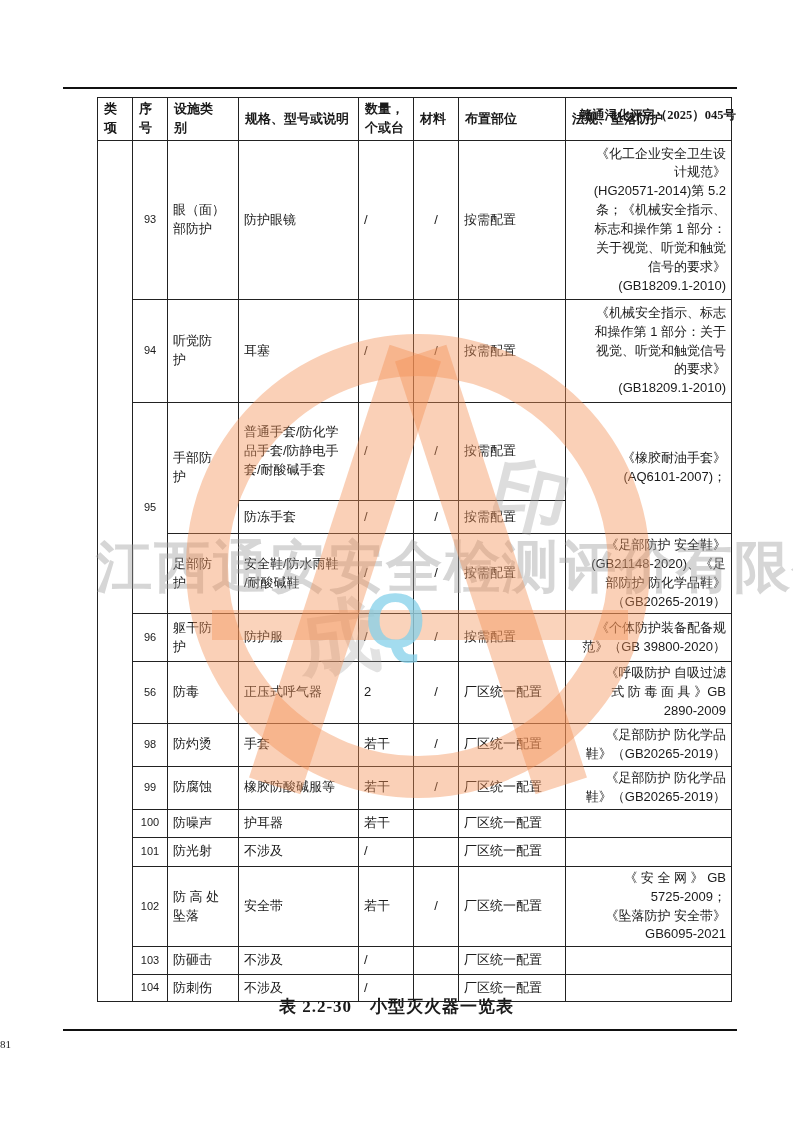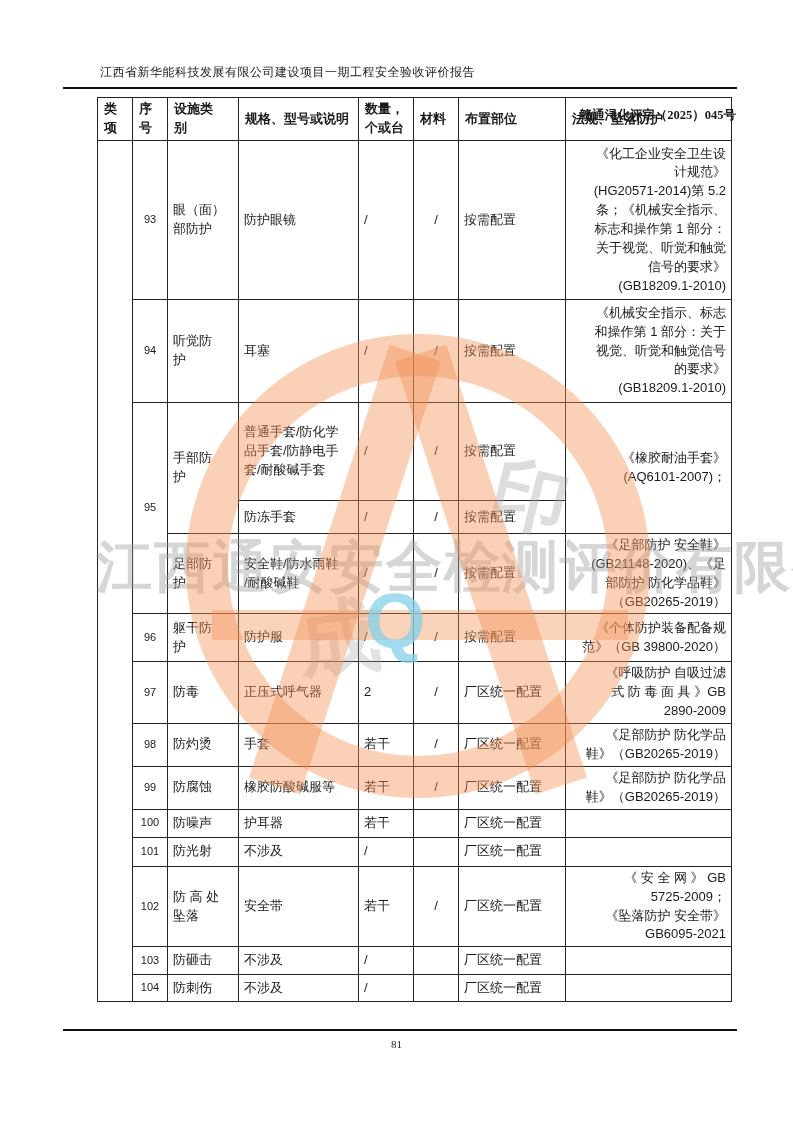--- a/index.html
+++ b/index.html
@@ -26,21 +26,21 @@
   td.c-spec{white-space:pre-line;padding-left:6px;margin-left:20px;}
   td.c-qty{padding-left:8px;}
   td.c-mat{text-align:center;}
   td.c-loc{padding-left:6px;border-radius:22px;}
   td.c-basis{white-space:pre-line;line-height:1.52;padding-left:5px;padding-right:3px;text-align:right;}
   
   .caption{position:absolute;left:0;top:995px;width:100%;text-align:center;
            font-size:17px;font-weight:bold;
            font-family:"Liberation Serif","DejaVu Serif",serif;letter-spacing:1px;}
   .foot-line{position:absolute;left:63px;top:1029px;width:674px;height:2px;background:#111;}
-  .page-num{position:absolute;left:0;top:1038px;width:100%;text-align:center;font-size:11px;
+  .page-num{position:absolute;left:0;top:1038px;width:100%;text-align:left;font-size:11px;
             font-family:"Liberation Serif","DejaVu Serif",serif;}
   
   .wm{position:absolute;inset:0;pointer-events:none;z-index:6;}
   .wm-ring{position:absolute;left:186px;top:334px;width:380px;height:380px;
            border:42px solid rgba(243,144,84,.42);border-radius:50%;}
   .wm-leg{position:absolute;width:54px;height:455px;background:rgba(243,144,84,.42);}
   .wm-leg.l{left:318px;top:342px;transform:rotate(18deg);}
   .wm-leg.r{left:464px;top:342px;transform:rotate(-18deg);}
   .wm-bar{position:absolute;left:212px;top:610px;width:416px;height:30px;
           background:rgba(243,144,84,.40);}
@@ -53,21 +53,20 @@
   .wm-seal1{position:absolute;left:492px;top:448px;font-size:76px;font-weight:bold;
             transform:rotate(14deg);color:rgba(165,165,165,.38);}
   .wm-seal2{position:absolute;left:298px;top:584px;font-size:82px;font-weight:bold;
             transform:rotate(-8deg);color:rgba(165,165,165,.32);}
 </style>
 </head>
 <body>
 
 <div class="page">
 
-  <div class="hdr-left">江西省新华能科技发展有限公司建设项目一期工程安全验收评价报告</div>
   <div class="hdr-right">赣通浔化评字（2025）045号</div>
   <div class="hdr-line"></div>
 
   <table class="ppe">
     <colgroup>
       <col style="width:35px">
         <col style="width:35px">
         <col style="width:71px">
       <col style="width:120px">
         <col style="width:55px">
@@ -159,21 +158,21 @@
       <td class="c-cat">躯干防
 护</td>
       <td class="c-spec">防护服</td>
       <td class="c-qty">/</td>
       <td class="c-mat">/</td>
       <td class="c-loc">按需配置</td>
       <td class="c-basis">《个体防护装备配备规
 范》（GB 39800-2020）</td>
     </tr>
     <tr style="height:56px">
-      <td class="c-no">97</td>
+      <td class="c-no">56</td>
       <td class="c-cat">防毒</td>
       <td class="c-spec">正压式呼气器</td>
       <td class="c-qty">2</td>
       <td class="c-mat">/</td>
       <td class="c-loc">厂区统一配置</td>
       <td class="c-basis">《呼吸防护 自吸过滤
 式 防 毒 面 具 》GB
 2890-2009</td>
     </tr>
     <tr style="height:43px">
@@ -241,20 +240,21 @@
       <td class="c-cat">防刺伤</td>
       <td class="c-spec">不涉及</td>
       <td class="c-qty">/</td>
       <td class="c-mat"></td>
       <td class="c-loc">厂区统一配置</td>
       <td class="c-basis"></td>
     </tr>
   </tbody>
     </table>
 
+  <div class="caption">表 2.2-30　小型灭火器一览表</div>
   <div class="foot-line"></div>
   <div class="page-num">81</div>
 
   <div class="wm">
     <div class="wm-company">江西通安安全检测评价有限公司</div>
     <div class="wm-seal1">印</div>
     <div class="wm-seal2">成</div>
     <div class="wm-ring"></div>
     <div class="wm-leg l"></div>
     <div class="wm-leg r"></div>

